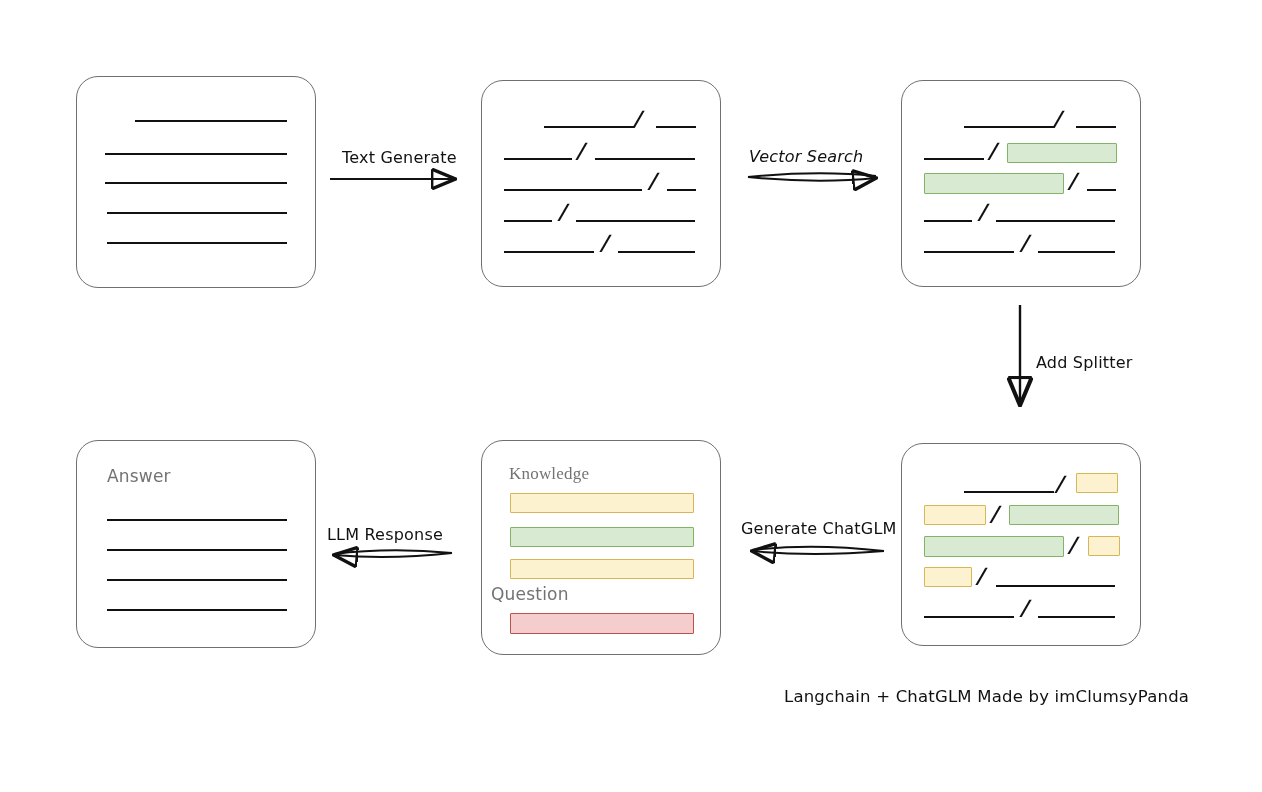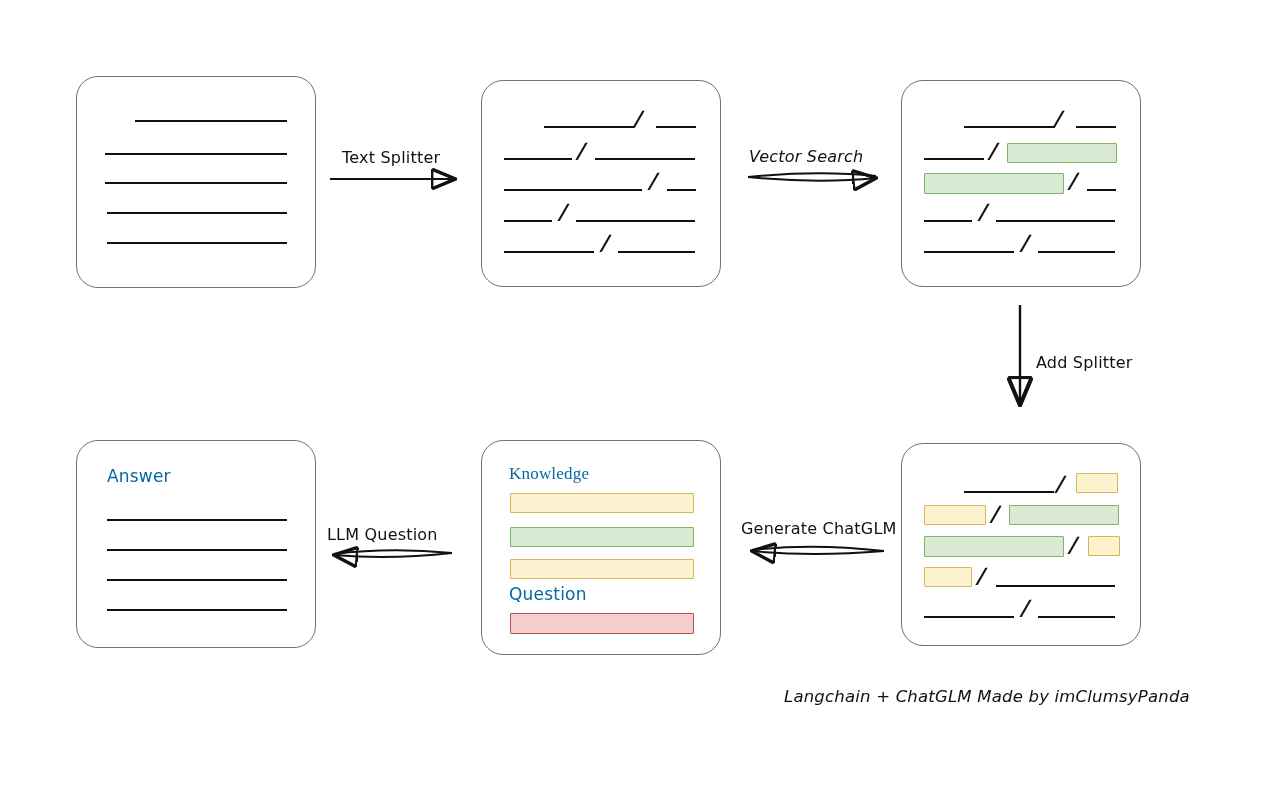--- a/index.html
+++ b/index.html
@@ -16,21 +16,21 @@
   .slash{position:absolute;font-size:21px;line-height:1;color:#111;font-style:italic;font-weight:600;
          font-family:"DejaVu Sans","Liberation Sans",sans-serif;transform:skewX(-4deg);}
 
   
   .chip{position:absolute;box-sizing:border-box;border-width:1.6px;border-style:solid;border-radius:1px;}
   .chip.green{background:#d9ead3;border-color:#82b366;}
   .chip.yellow{background:#fdf2d0;border-color:#d6b656;}
   .chip.red{background:#f5cdcd;border-color:#b85450;}
 
   
-  .boxlabel{position:absolute;font-size:17px;color:#0369a1;letter-spacing:.2px;white-space:nowrap;}
+  .boxlabel{position:absolute;font-size:17px;color:#737373;letter-spacing:.2px;white-space:nowrap;}
 
   
   .edgelabel{position:absolute;font-size:16px;color:#111;white-space:nowrap;letter-spacing:.2px;}
 
   .footer{position:absolute;font-size:16.5px;color:#111;white-space:nowrap;letter-spacing:.2px;}
 </style>
 </head>
 <body>
 
 <div class="canvas">
@@ -150,33 +150,33 @@
     <div class="rule" style="left:22px;top:172px;width:90px;"></div>
     <div class="slash" style="left:120px;top:154px;">/</div>
     <div class="rule" style="left:136px;top:172px;width:77px;"></div>
   </div>
 
   <div class="docbox" style="left:481px;top:440px;width:240px;height:215px;">
     <div class="boxlabel" style="left:27px;top:23px;font-family:Liberation Serif, serif;">Knowledge</div>
     <div class="chip yellow" style="left:28px;top:52px;width:184px;height:20px;"></div>
     <div class="chip green" style="left:28px;top:86px;width:184px;height:20px;"></div>
     <div class="chip yellow" style="left:28px;top:118px;width:184px;height:20px;"></div>
-    <div class="boxlabel" style="left:27px;top:143px;text-align:center;">Question</div>
+    <div class="boxlabel" style="left:9px;top:143px;text-align:center;">Question</div>
     <div class="chip red" style="left:28px;top:172px;width:184px;height:21px;"></div>
   </div>
 
   <div class="docbox" style="left:76px;top:440px;width:240px;height:208px;">
     <div class="boxlabel" style="left:30px;top:25px;">Answer</div>
     <div class="rule" style="left:30px;top:78px;width:180px;"></div>
     <div class="rule" style="left:30px;top:108px;width:180px;"></div>
     <div class="rule" style="left:30px;top:138px;width:180px;"></div>
     <div class="rule" style="left:30px;top:168px;width:180px;"></div>
   </div>
 
-  <div class="edgelabel" style="left:342px;top:148px;">Text Splitter</div>
+  <div class="edgelabel" style="left:342px;top:148px;">Text Generate</div>
   <div class="edgelabel" style="left:749px;top:147px;font-style:italic;">Vector Search</div>
   <div class="edgelabel" style="left:1036px;top:353px;">Add Splitter</div>
   <div class="edgelabel" style="left:741px;top:519px;">Generate ChatGLM</div>
-  <div class="edgelabel" style="left:327px;top:525px;">LLM Question</div>
+  <div class="edgelabel" style="left:327px;top:525px;">LLM Response</div>
 
-  <div class="footer" style="left:784px;top:687px;font-style:italic;">Langchain + ChatGLM Made by imClumsyPanda</div>
+  <div class="footer" style="left:784px;top:687px;">Langchain + ChatGLM Made by imClumsyPanda</div>
 
 </div>
 
 </body></html>

